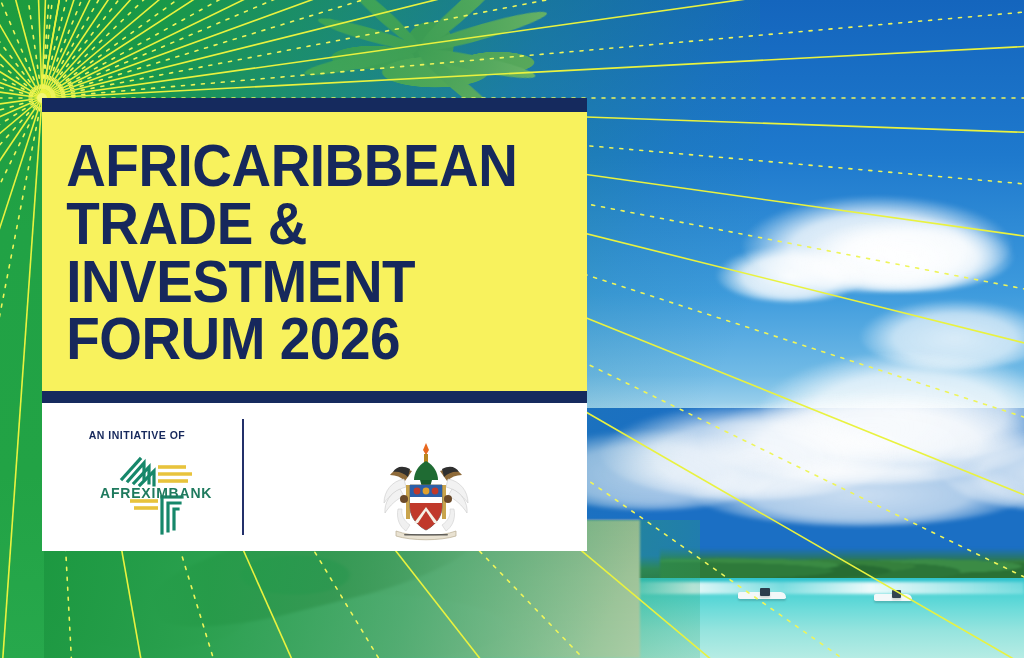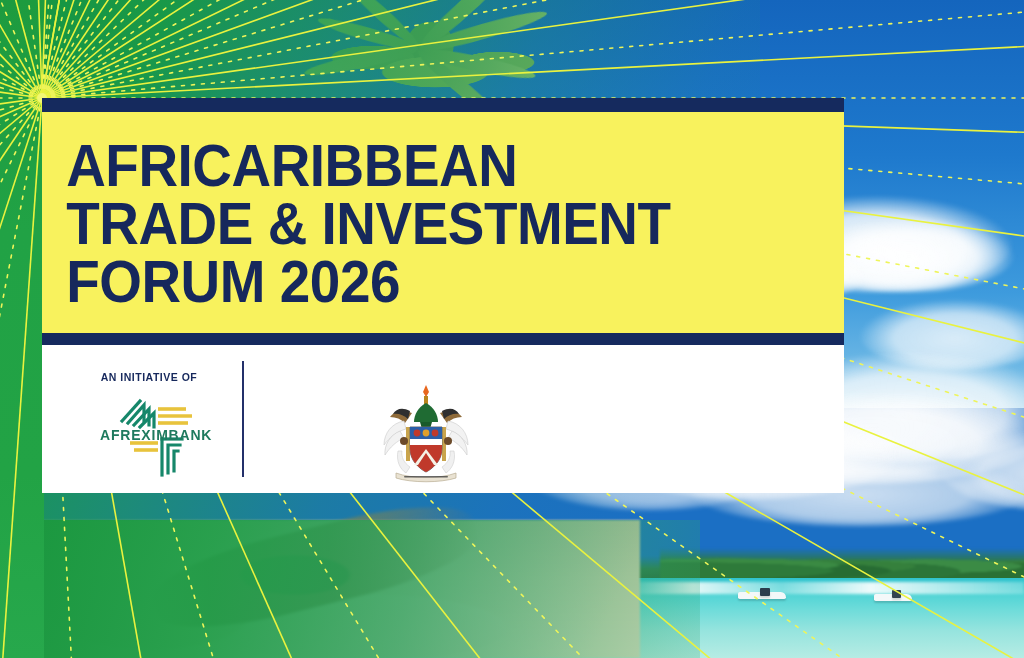--- a/index.html
+++ b/index.html
@@ -160,21 +160,21 @@
     left: 0; top: 0; width: 44px; height: 658px;
     background: linear-gradient(180deg, #1d9b3f 0%, #21a245 35%, #22a345 72%, #27a84c 100%);
   }
 
   
   .rays { position: absolute; inset: 0; pointer-events: none; }
 
   
   .panel-wrap {
     position: absolute;
-    left: 42px; top: 98px; width: 802px;
+    left: 42px; top: 98px; width: 545px;
   }
   .navy-top {
     height: 14px;
     background: #152a5e;
   }
   .yellow-panel {
     background: #f8f25d;
     padding: 26px 0 22px 0;
   }
   .navy-mid {
@@ -194,21 +194,21 @@
     transform-origin: left center;
     white-space: pre-line;
   }
   .white-panel {
     background: #ffffff;
     height: 148px;
     position: relative;
   }
   .labels-row {
     position: absolute;
-    left: 12px; top: 0; right: 0;
+    left: 0; top: 0; right: 0;
     display: flex;
     align-items: flex-start;
     flex-direction: column;
   }
   .init-col {
     width: 168px;
     padding: 22px 0 0 22px;
     text-align: center;
     box-sizing: border-box;
   }

